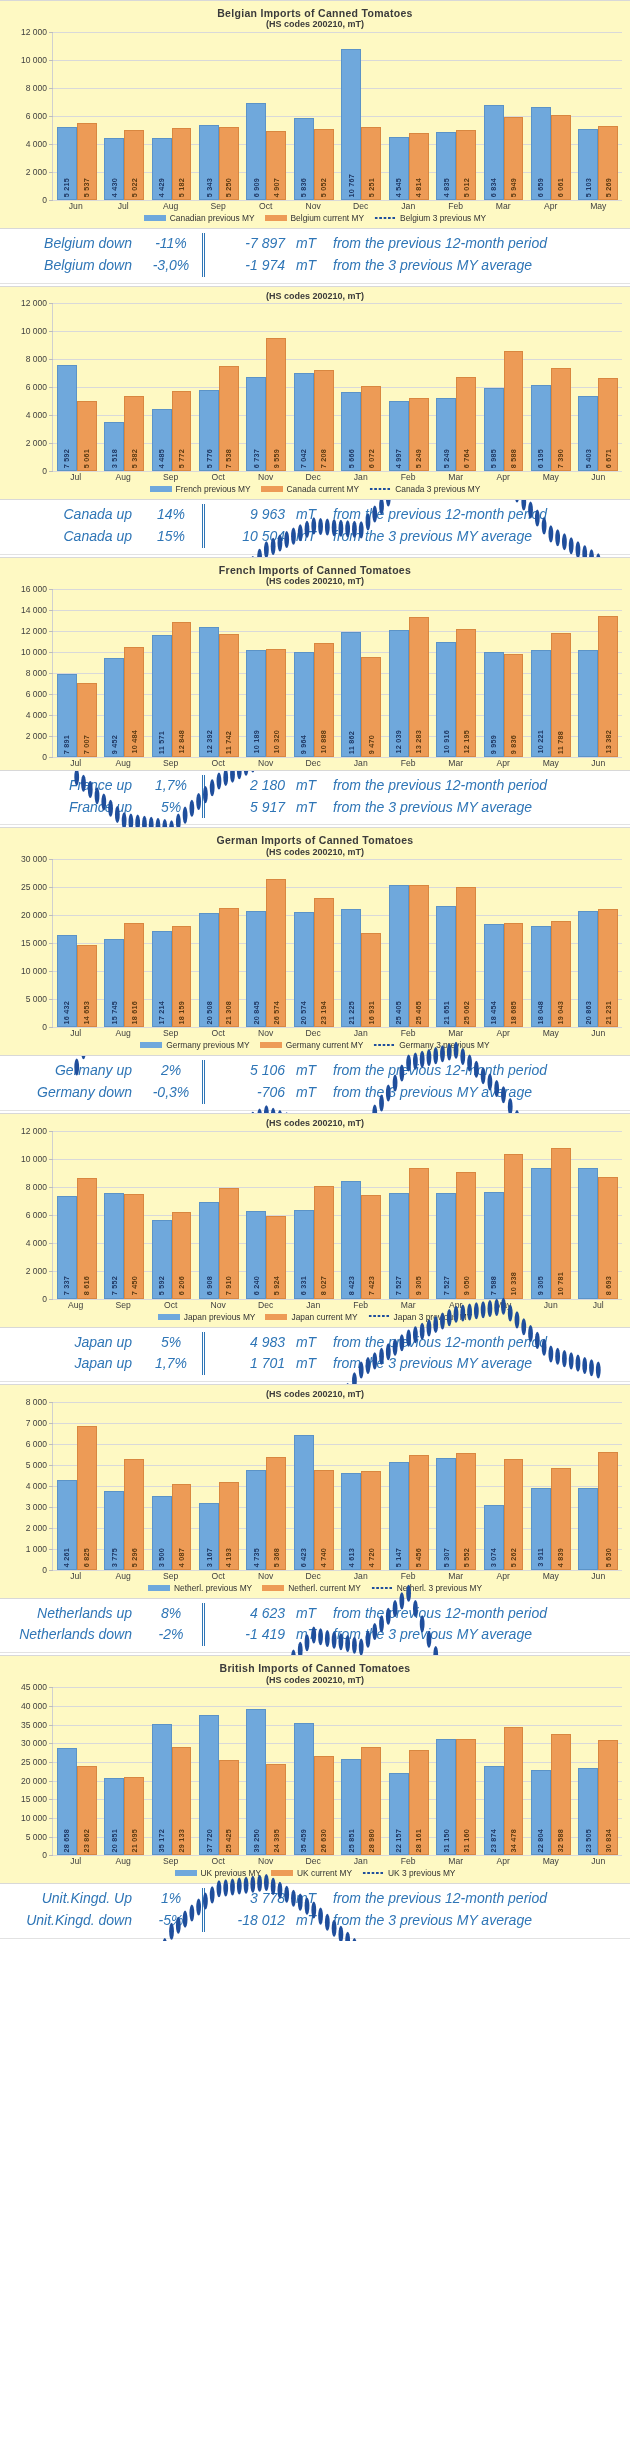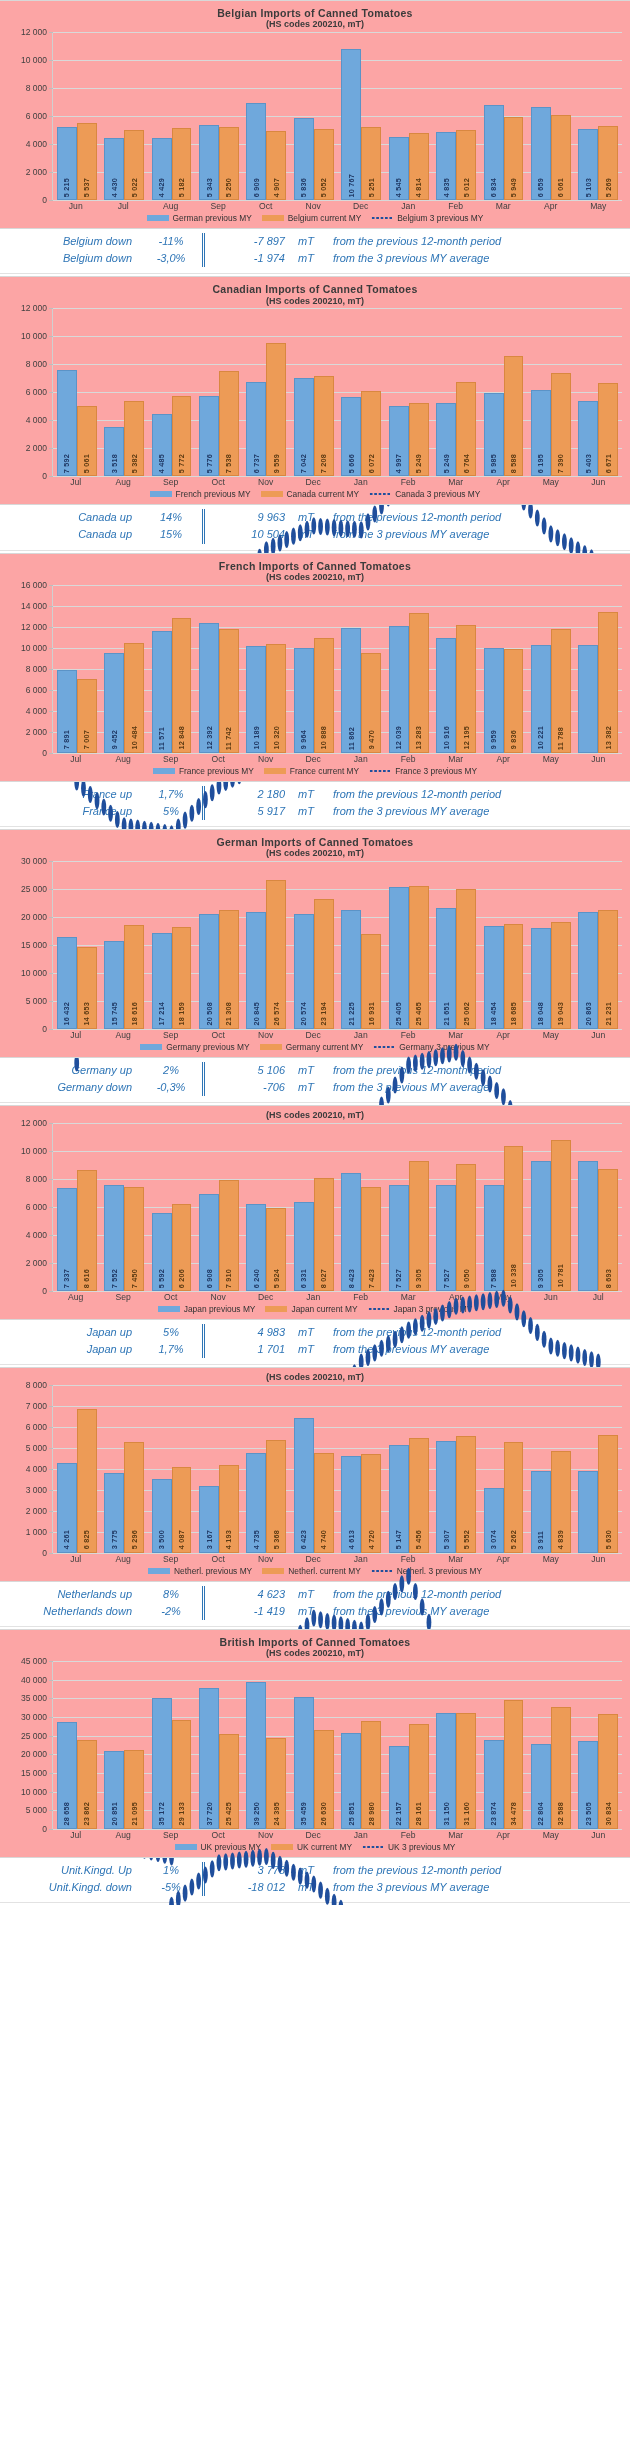--- a/index.html
+++ b/index.html
@@ -18,21 +18,21 @@
     font-weight: bold;
     color: #000;
     padding: 7px 0 8px 0;
     text-decoration: underline;
     letter-spacing: -0.1px;
   }
 
   .panel { width: 630px; margin-bottom: 2px; }
 
   .chart-box {
-    background: #fca5a5;
+    background: #fef9c3;
     border-top: 1px solid #d8d8d8;
     border-bottom: 1px solid #d8d8d8;
     padding: 4px 0 2px 0;
     position: relative;
   }
   .chart-title {
     text-align: center;
     font-size: 10.5px;
     font-weight: bold;
     color: #3b3b3b;
@@ -152,21 +152,21 @@
   .footer {
     background:#fff;
     padding: 4px 0 6px 0;
     border-bottom: 1px solid #e2e2e2;
   }
   .frow {
     display: flex;
     align-items: center;
     font-style: italic;
     color: #2e75b6;
-    font-size: 11px;
+    font-size: 14px;
     line-height: 1.55;
   }
   .fc1 { width: 140px; text-align: right; padding-right: 8px; }
   .fc2 { width: 62px; text-align: center; }
   .fsep { width: 0; border-left: 3px double #2e75b6; align-self: stretch; margin: 0 8px 0 0;}
   .fc3 { width: 72px; text-align: right; }
   .fc4 { width: 34px; padding-left: 8px; text-align: center; }
   .fc5 { flex: 1; text-align: left; padding-left: 14px; }
 </style>
 </head>
@@ -384,21 +384,21 @@
             <span>Dec</span>
             <span>Jan</span>
             <span>Feb</span>
             <span>Mar</span>
             <span>Apr</span>
             <span>May</span>
           </div>
           <div class="legend">
             <div class="it">
               <span class="swatch sw-prev"></span>
-              <span>German previous MY</span>
+              <span>Canadian previous MY</span>
             </div>
             <div class="it">
               <span class="swatch sw-curr"></span>
               <span>Belgium current MY</span>
             </div>
             <div class="it">
               <span class="swatch sw-dot"></span>
               <span>Belgium 3 previous MY</span>
             </div>
           </div>
@@ -417,21 +417,20 @@
             <div class="fc2">-3,0%</div>
             <div class="fsep"></div>
             <div class="fc3">-1 974</div>
             <div class="fc4">mT</div>
             <div class="fc5">from the 3 previous MY average</div>
           </div>
         </div>
       </div>
       <div class="panel">
         <div class="chart-box">
-          <div class="chart-title">Canadian  Imports  of  Canned  Tomatoes</div>
           <div class="chart-sub">(HS codes 200210, mT)</div>
           <div class="plot-wrap">
             <div class="plot">
               <div class="gridline" style="top: 168px;"></div>
               <div class="ytick" style="top: 168px;">0</div>
               <div class="gridline" style="top: 140px;"></div>
               <div class="ytick" style="top: 140px;">2 000</div>
               <div class="gridline" style="top: 112px;"></div>
               <div class="ytick" style="top: 112px;">4 000</div>
               <div class="gridline" style="top: 84px;"></div>
@@ -879,34 +878,20 @@
             <span>Oct</span>
             <span>Nov</span>
             <span>Dec</span>
             <span>Jan</span>
             <span>Feb</span>
             <span>Mar</span>
             <span>Apr</span>
             <span>May</span>
             <span>Jun</span>
           </div>
-          <div class="legend">
-            <div class="it">
-              <span class="swatch sw-prev"></span>
-              <span>France previous MY</span>
-            </div>
-            <div class="it">
-              <span class="swatch sw-curr"></span>
-              <span>France current MY</span>
-            </div>
-            <div class="it">
-              <span class="swatch sw-dot"></span>
-              <span>France 3 previous MY</span>
-            </div>
-          </div>
         </div>
         <div class="footer">
           <div class="frow">
             <div class="fc1">France up</div>
             <div class="fc2">1,7%</div>
             <div class="fsep"></div>
             <div class="fc3">2 180</div>
             <div class="fc4">mT</div>
             <div class="fc5">from the previous 12-month period</div>
           </div>

